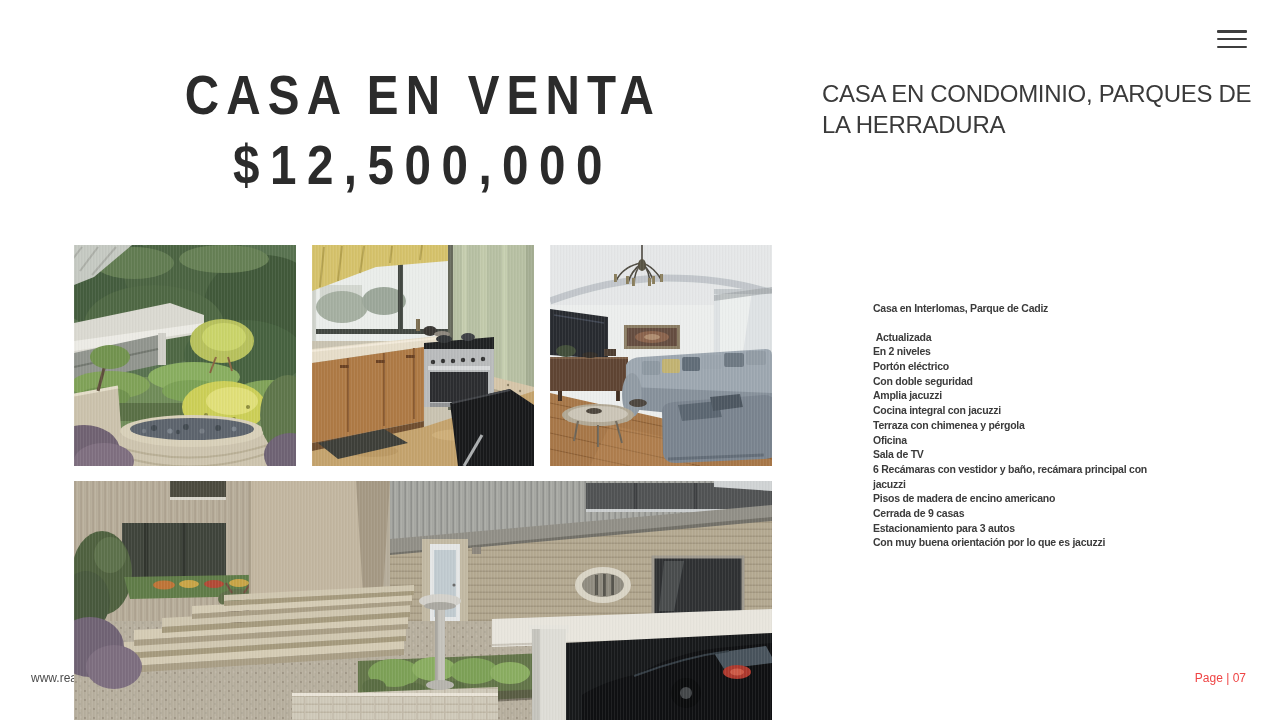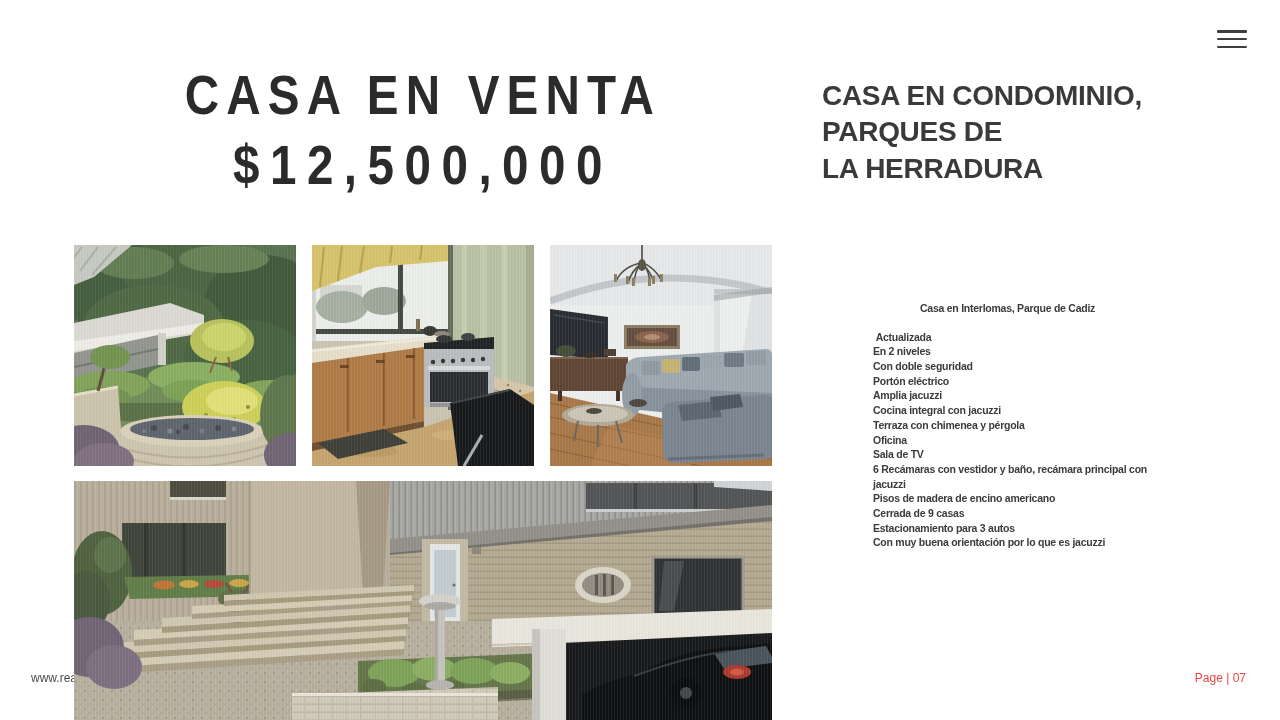--- a/index.html
+++ b/index.html
@@ -15,26 +15,26 @@
   
   .left-title{position:absolute;left:74px;top:64px;width:698px;text-align:center;
     color:#2b2b2b;font-weight:700;}
   .left-title .l1{font-size:56px;line-height:1.1;letter-spacing:0.15em;
     transform:scaleX(0.85);transform-origin:50% 0;white-space:nowrap;}
   .left-title .l2{font-size:56px;line-height:1.1;letter-spacing:0.22em;margin-top:8px;
     transform:scaleX(0.85);transform-origin:50% 0;white-space:nowrap;}
 
   
   .right-heading{position:absolute;left:822px;top:78px;width:450px;
-    font-size:28px;font-weight:700;color:#3a3a3a;line-height:1.3;letter-spacing:-0.3px;}
+    font-size:24px;font-weight:400;color:#3a3a3a;line-height:1.3;letter-spacing:-0.3px;}
 
   
   .right-info{position:absolute;left:873px;top:301px;width:280px;color:#3b3b3b;
     font-weight:700;font-size:10.5px;line-height:1.4;letter-spacing:-0.25px;}
-  .right-info .sub{margin-bottom:14px;margin-left:47px;}
+  .right-info .sub{margin-bottom:14px;}
   .features div{white-space:pre-wrap;}
 
   
   .photo{position:absolute;top:245px;width:222px;height:221px;overflow:hidden;background:#d8d5cc;z-index:2;}
   .photo svg,.photo-large svg{display:block;filter:blur(.5px) saturate(.92) contrast(.96) brightness(1.02);}
   .photo::after,.photo-large::after{content:"";position:absolute;inset:0;pointer-events:none;
     background:repeating-linear-gradient(90deg,rgba(255,255,255,.07) 0 1px,rgba(0,0,0,.02) 1px 2px,transparent 2px 3px);}
   #photo-1{left:74px;} #photo-2{left:312px;} #photo-3{left:550px;}
   .photo-large{position:absolute;left:74px;top:481px;width:698px;height:239px;overflow:hidden;background:#b6ad9b;z-index:3;}
 
@@ -61,22 +61,22 @@
   <div class="right-heading">
     <div>CASA EN CONDOMINIO, PARQUES DE</div>
     <div>LA HERRADURA</div>
   </div>
 
   <div class="right-info">
     <div class="sub">Casa en Interlomas, Parque de Cadiz</div>
     <div class="features">
       <div> Actualizada</div>
       <div>En 2 niveles</div>
+      <div>Portón eléctrico</div>
       <div>Con doble seguridad</div>
-      <div>Portón eléctrico</div>
       <div>Amplia jacuzzi</div>
       <div>Cocina integral con jacuzzi</div>
       <div>Terraza con chimenea y pérgola</div>
       <div>Oficina</div>
       <div>Sala de TV</div>
       <div>6 Recámaras con vestidor y baño, recámara principal con jacuzzi</div>
       <div>Pisos de madera de encino americano</div>
       <div>Cerrada de 9 casas</div>
       <div>Estacionamiento para 3 autos</div>
       <div>Con muy buena orientación por lo que es jacuzzi</div>

